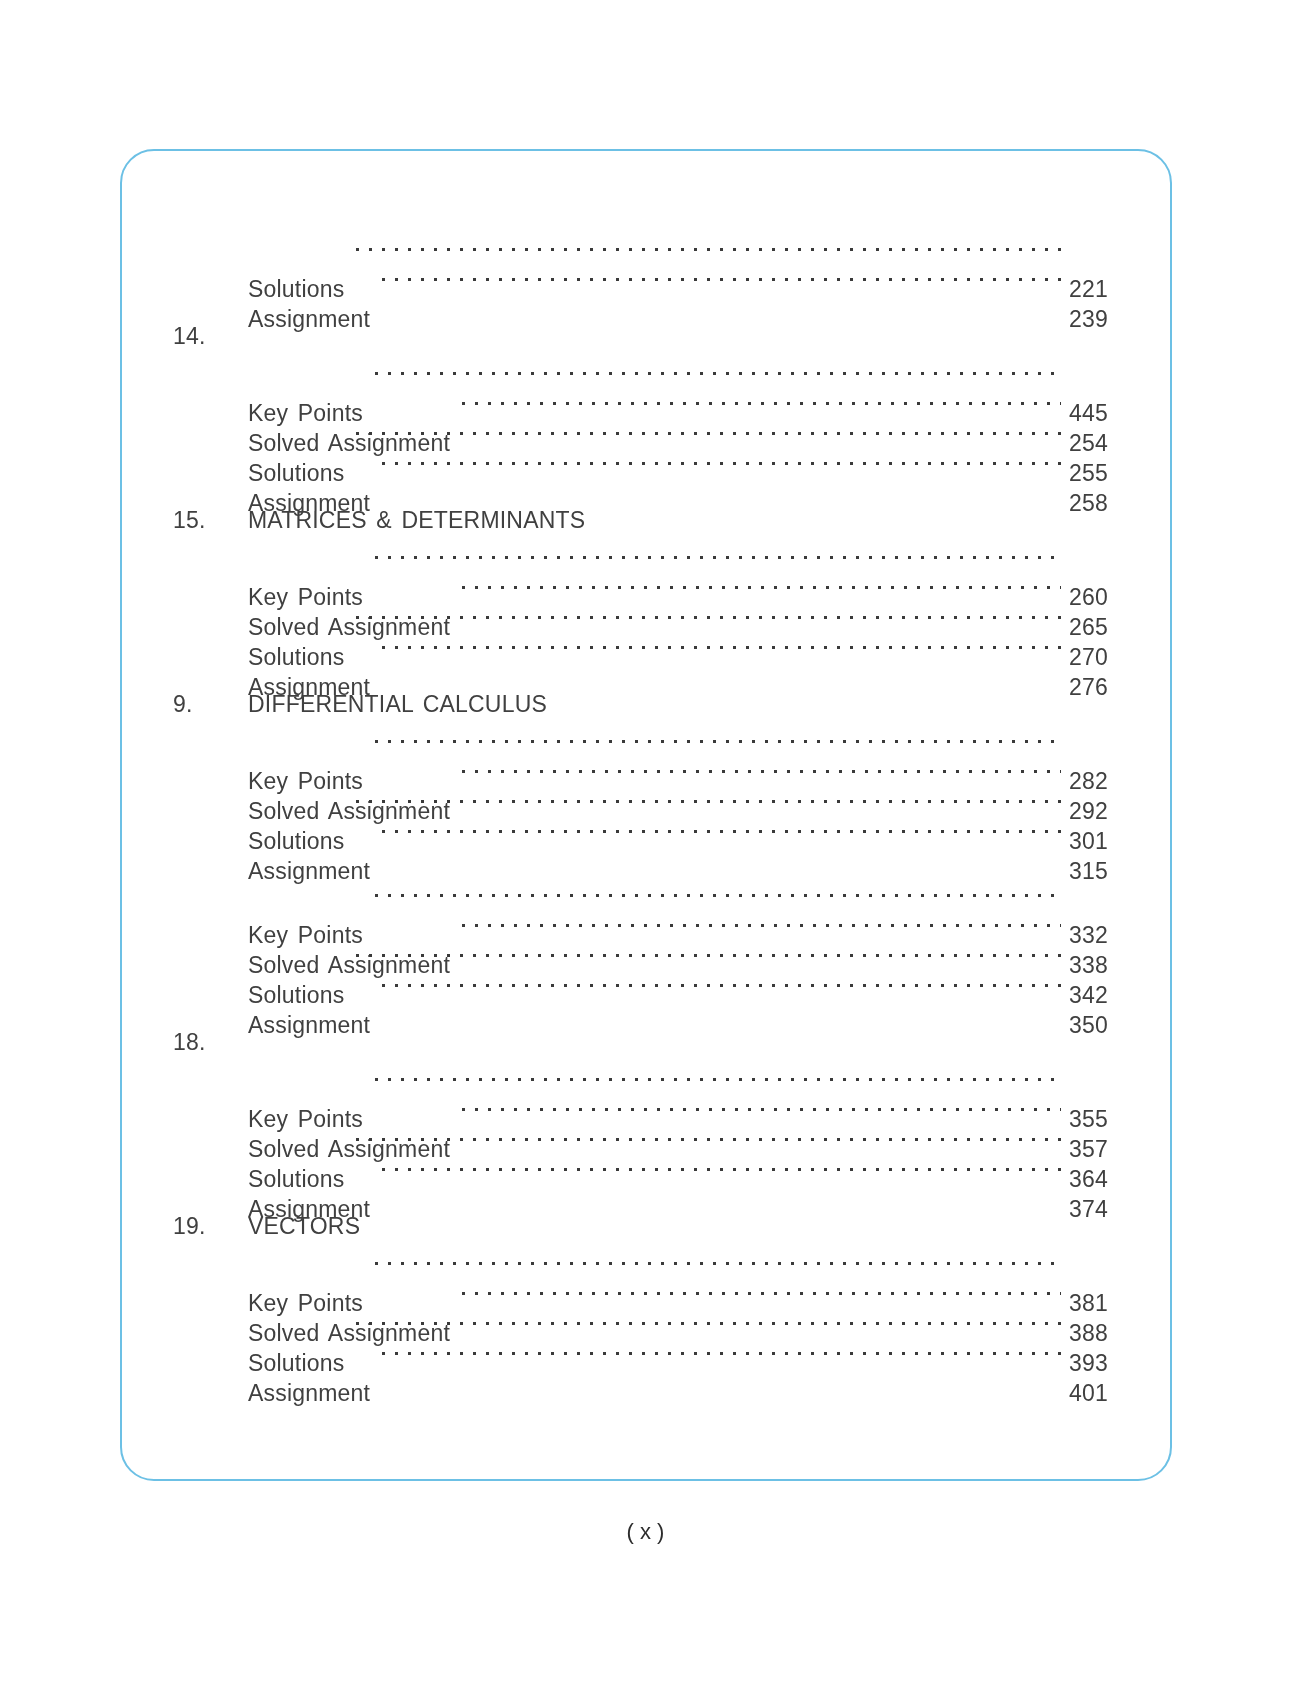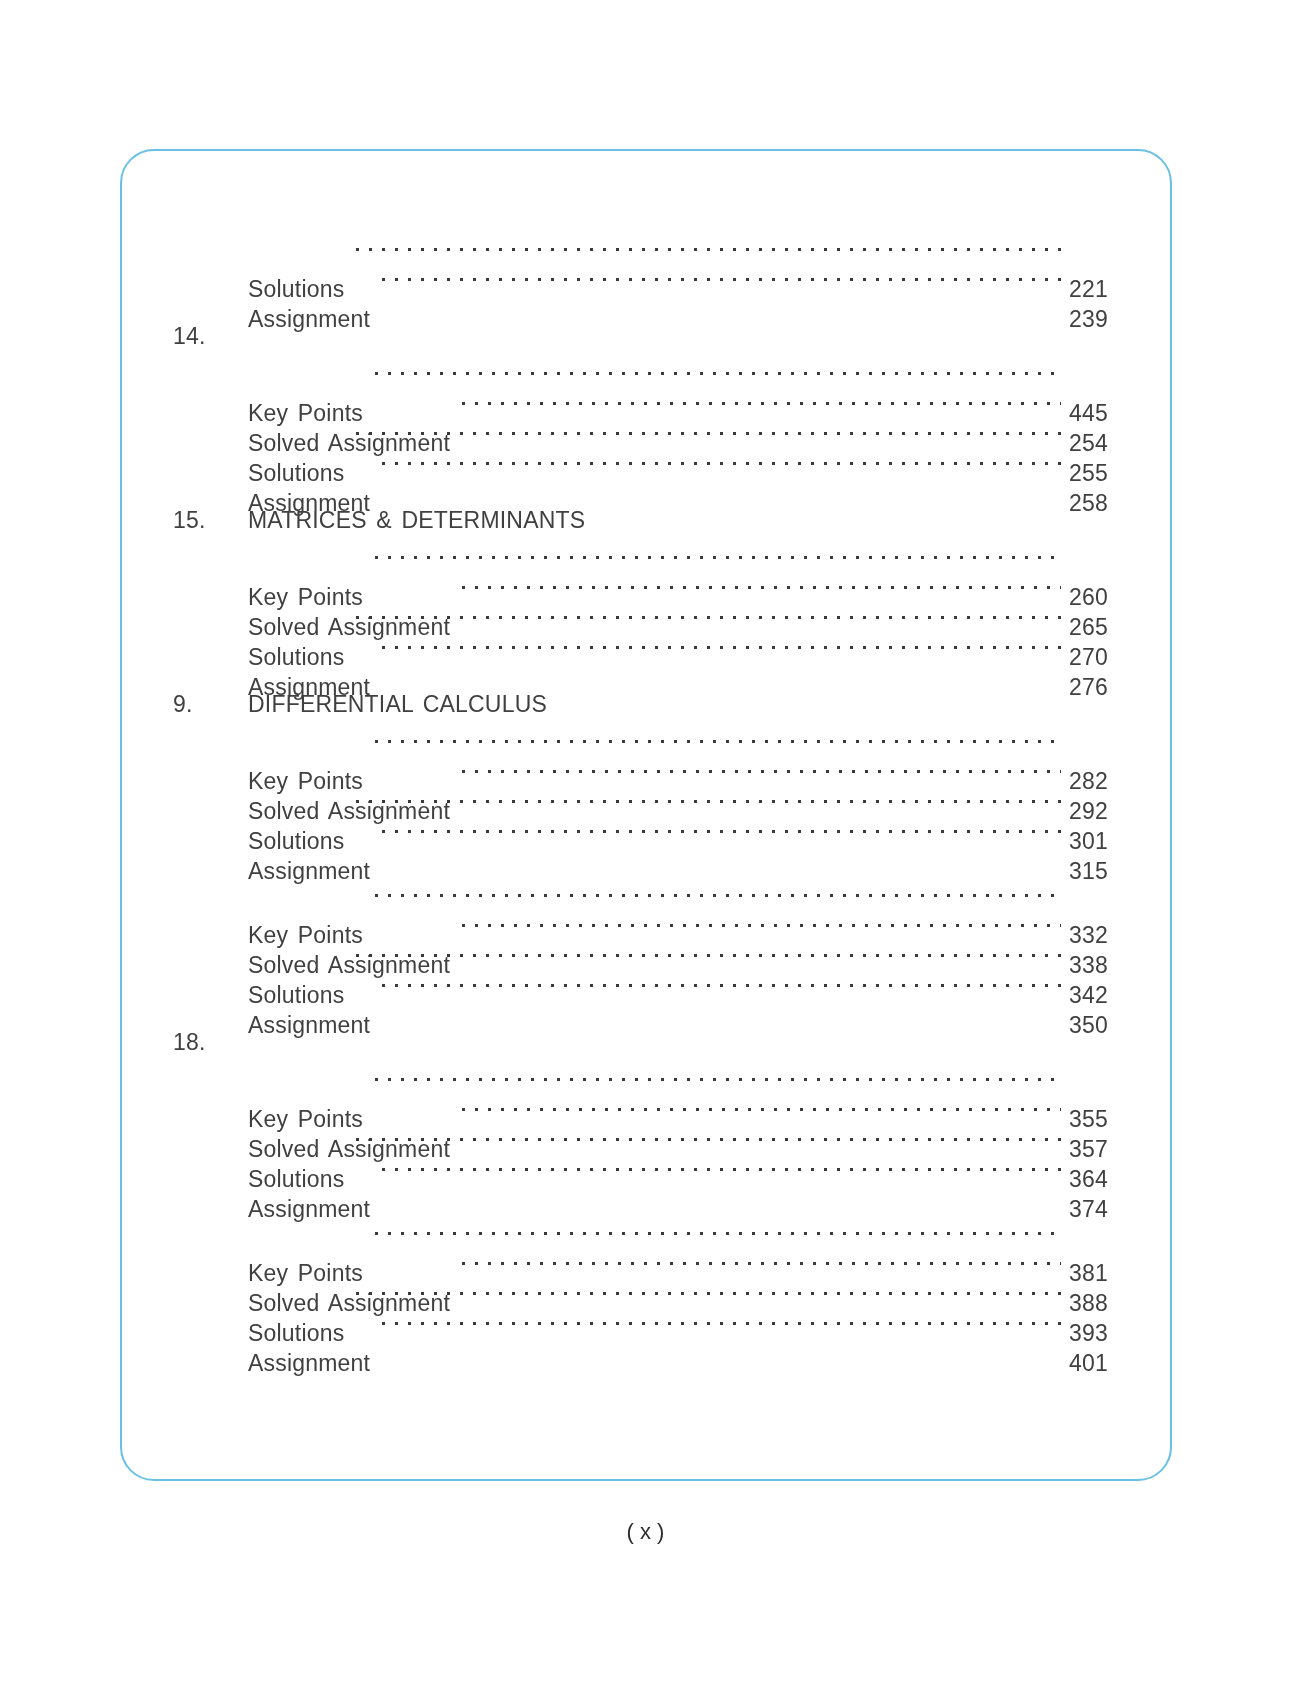--- a/index.html
+++ b/index.html
@@ -234,20 +234,25 @@
     <span class="page-num">364</span>
   </div>
           <div class="row">
     <span class="num-col"></span>
     <span class="entry-label">Assignment</span>
     <span class="leader"></span>
     <span class="page-num">374</span>
   </div>
         </div>
         <div class="section">
+          <div class="row heading">
+    <span class="num-col">19.</span>
+    <span class="entry-label">VECTORS</span>
+
+  </div>
           <div class="row">
     <span class="num-col"></span>
     <span class="entry-label">Key Points</span>
     <span class="leader"></span>
     <span class="page-num">381</span>
   </div>
           <div class="row">
     <span class="num-col"></span>
     <span class="entry-label">Solved Assignment</span>
     <span class="leader"></span>

